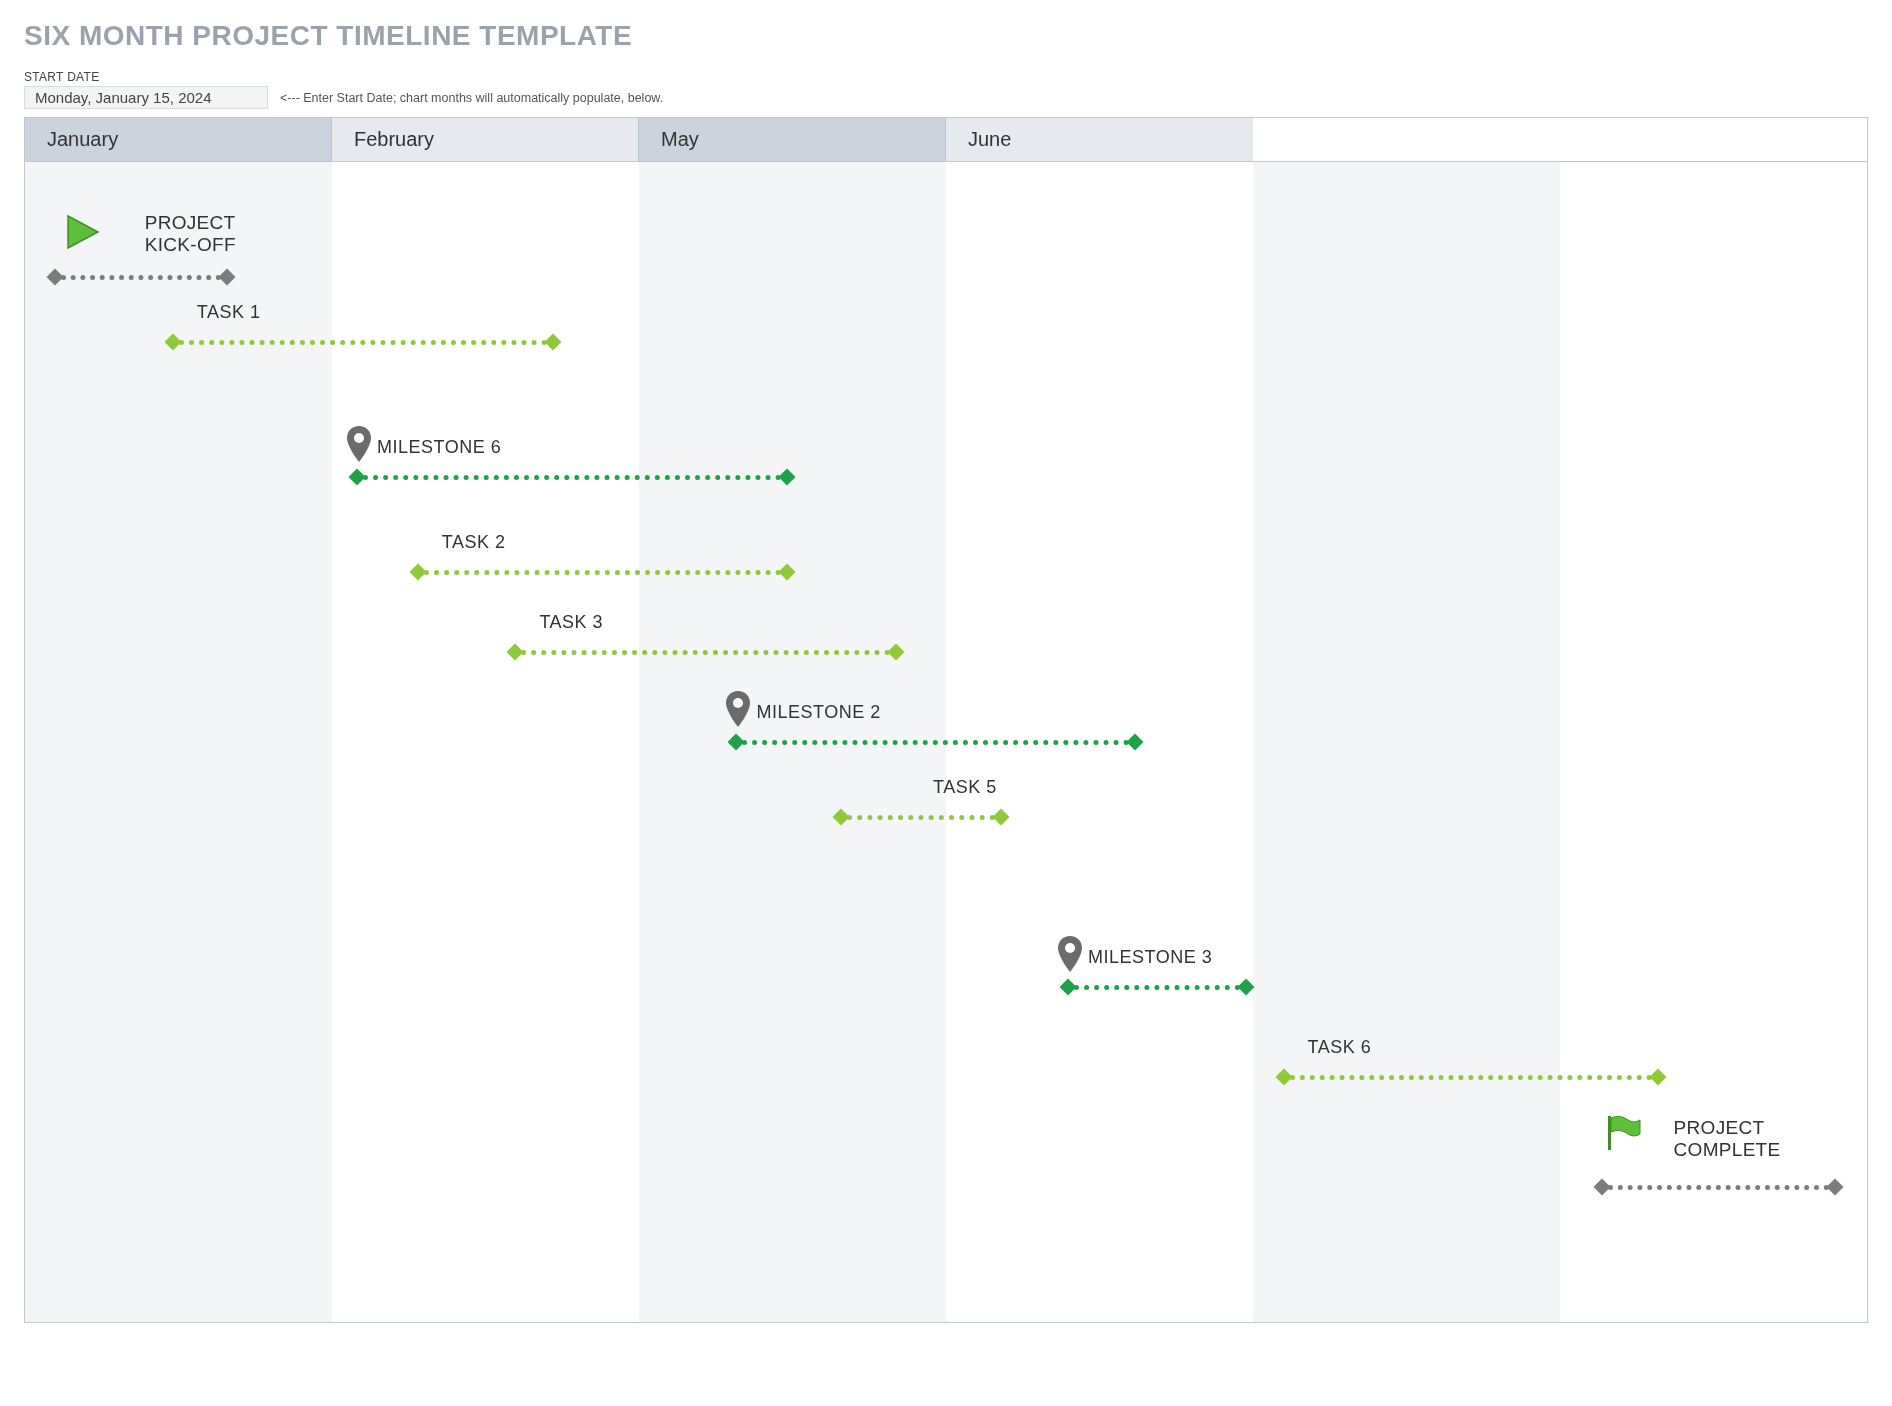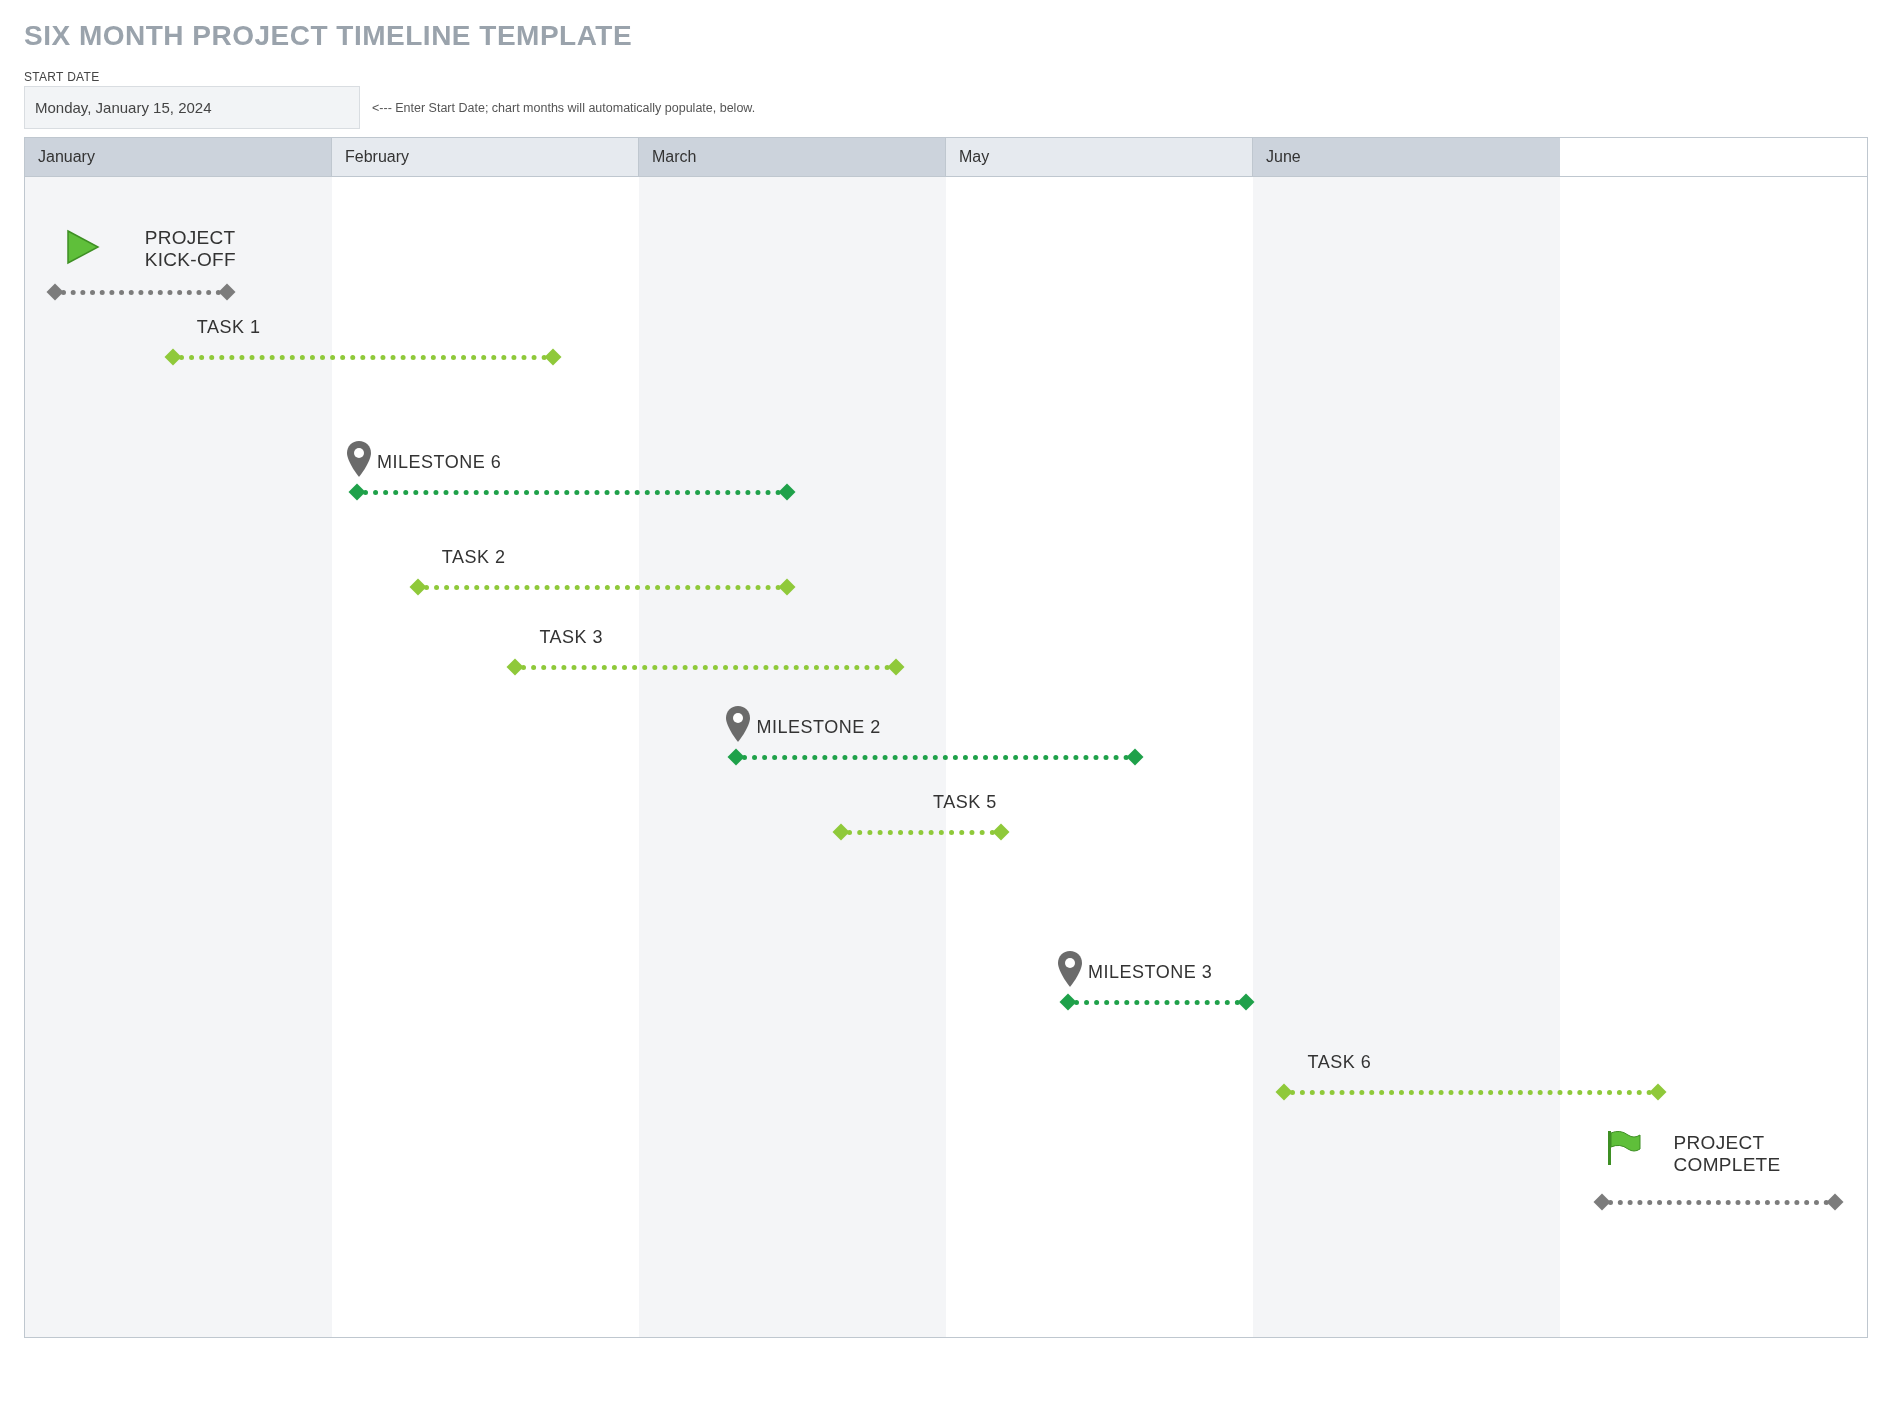--- a/index.html
+++ b/index.html
@@ -18,40 +18,40 @@
   }
   .start-section { margin-bottom: 6px; }
   .start-label {
     font-size: 12px;
     color: #444;
     letter-spacing: 0.3px;
     margin-bottom: 2px;
   }
   .start-row { display: flex; align-items: center; gap: 12px; }
   .start-input {
-    width: 336px;
-    padding: 12px 10px;
+    width: 244px;
+    padding: 2px 10px;
     font-size: 15px;
     background: #f2f4f6;
     border: 1px solid #d9dde1;
     color: #444;
   }
   .start-hint { font-size: 12.5px; color: #555; }
   .chart-wrap {
     margin-top: 8px;
     border: 1px solid #bfc7cf;
   }
   .months-header {
     display: grid;
     grid-template-columns: repeat(6, 1fr);
     border-bottom: 1px solid #bfc7cf;
   }
   .month-cell {
-    padding: 10px 13px;
-    font-size: 16px;
+    padding: 10px 22px;
+    font-size: 20px;
     color: #333;
     background: #ccd3dc;
     border-right: 1px solid #bfc7cf;
   }
   .month-cell:nth-child(even) { background: #e6eaef; }
   .month-cell:last-child { border-right: none; }
   .chart-body {
     position: relative;
     height: 1160px;
     overflow: hidden;
@@ -127,21 +127,20 @@
   <div class="start-row">
     <div class="start-input">Monday, January 15, 2024</div>
     <div class="start-hint">&lt;--- Enter Start Date; chart months will automatically populate, below.</div>
   </div>
 </div>
 
 <div class="chart-wrap">
   <div class="months-header">
     <div class="month-cell">January</div>
     <div class="month-cell">February</div>
-    <div class="month-cell">March</div>
     <div class="month-cell">May</div>
     <div class="month-cell">June</div>
   </div>
 
   <div class="chart-body">
 
     <div class="col-bg odd" style="left:0%"></div>
     <div class="col-bg even" style="left:16.6667%"></div>
     <div class="col-bg odd" style="left:33.3333%"></div>
     <div class="col-bg even" style="left:50%"></div>

